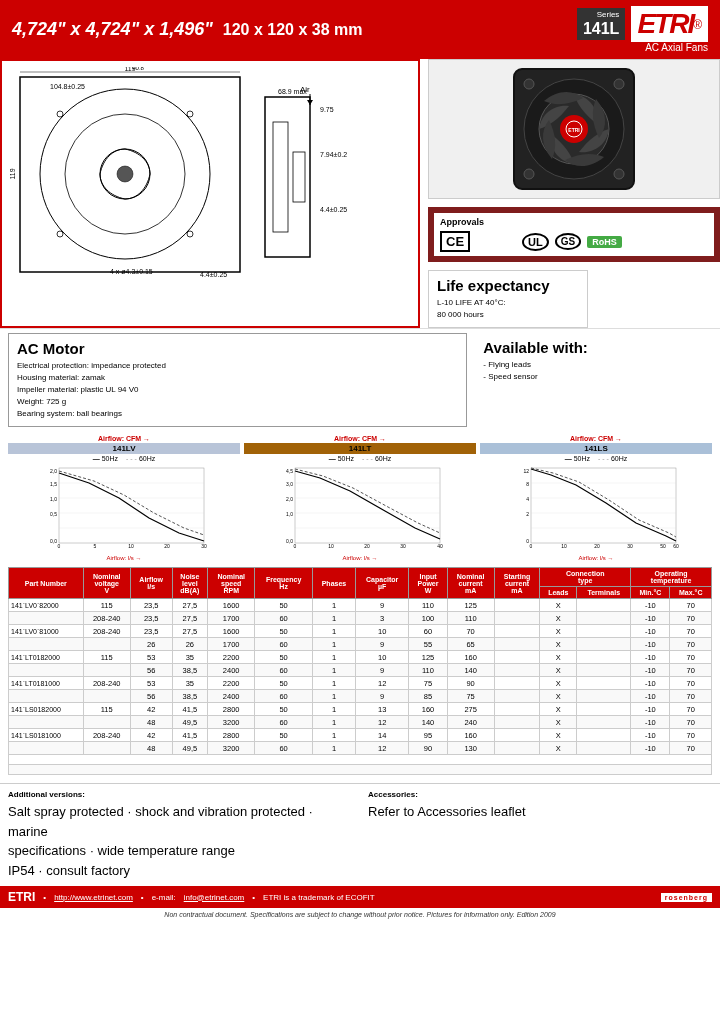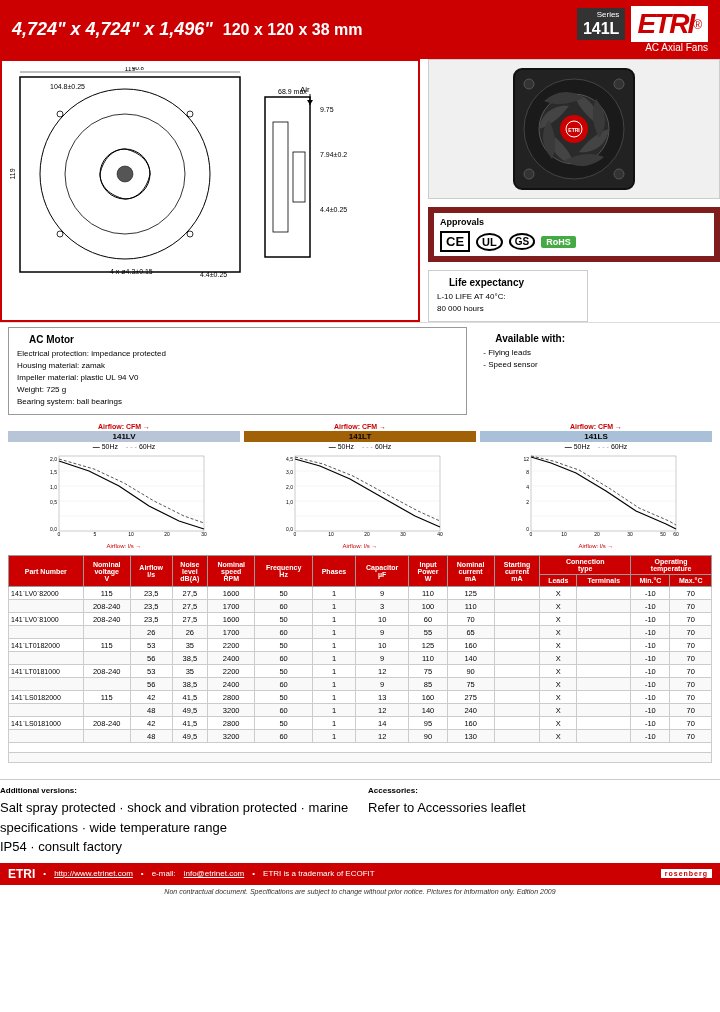--- a/index.html
+++ b/index.html
@@ -113,21 +113,21 @@
     }
     .available-box {
       padding: 6px 8px;
       flex: 1;
     }
     .life-box {
       border: 1px solid #ccc;
       padding: 6px 8px;
       width: 160px;
     }
-    .info-title { font-weight: bold; font-size: 10px; margin-bottom: 3px; margin-left: 12px; }
+    .info-title { font-weight: bold; font-size: 15px; margin-bottom: 3px; }
     .info-text { font-size: 8px; line-height: 1.5; }
 
     
     .table-section {
       padding: 4px 8px;
     }
     table {
       width: 100%;
       border-collapse: collapse;
       font-size: 7.5px;
@@ -147,24 +147,24 @@
       text-align: center;
       padding: 1.5px 2px;
       vertical-align: middle;
     }
     tr:nth-child(even) td { background: #f9f9f9; }
     .part-col { text-align: left; font-size: 7px; }
 
     
     .additional-section {
       display: flex;
-      padding: 6px 0;
+      padding: 6px 8px;
       gap: 16px;
       border-top: 1px solid #ccc;
-      margin-top: 12px;
+      margin-top: 4px;
     }
     .additional-col { flex: 1; }
     .additional-title { font-weight: bold; font-size: 8px; margin-bottom: 3px; }
     .additional-text { font-size: 13px; line-height: 1.5; }
 
     
     .bottom-bar {
       background: #cc0000;
       color: #fff;
       display: flex;
@@ -287,21 +287,21 @@
         <circle cx="110" cy="20" r="5" fill="#333" stroke="#555" stroke-width="1"></circle>
         <circle cx="20" cy="110" r="5" fill="#333" stroke="#555" stroke-width="1"></circle>
         <circle cx="110" cy="110" r="5" fill="#333" stroke="#555" stroke-width="1"></circle>
       </svg>
     </div>
 
     <div class="approvals-box">
       <div class="approvals-title">Approvals</div>
       <div class="approvals-logos">
         <span class="ce-logo">CE</span>
-        <span style="border:2px solid #000;border-radius:50%;padding:1px 4px;font-size:11px;font-weight:bold;">UL</span>
+        <span style="border:2px solid #000;border-radius:50%;padding:1px 4px;font-size:11px;font-weight:bold;margin-left:46px;">UL</span>
         <span style="border:2px solid #000;border-radius:50%;padding:1px 4px;font-size:10px;font-weight:bold;">GS</span>
         <span class="rohs-logo">RoHS</span>
       </div>
     </div>
 
     <div class="life-box">
       <div class="info-title">Life expectancy</div>
       <div class="info-text">
         L-10 LIFE AT 40°C:<br>80 000 hours
       </div>

